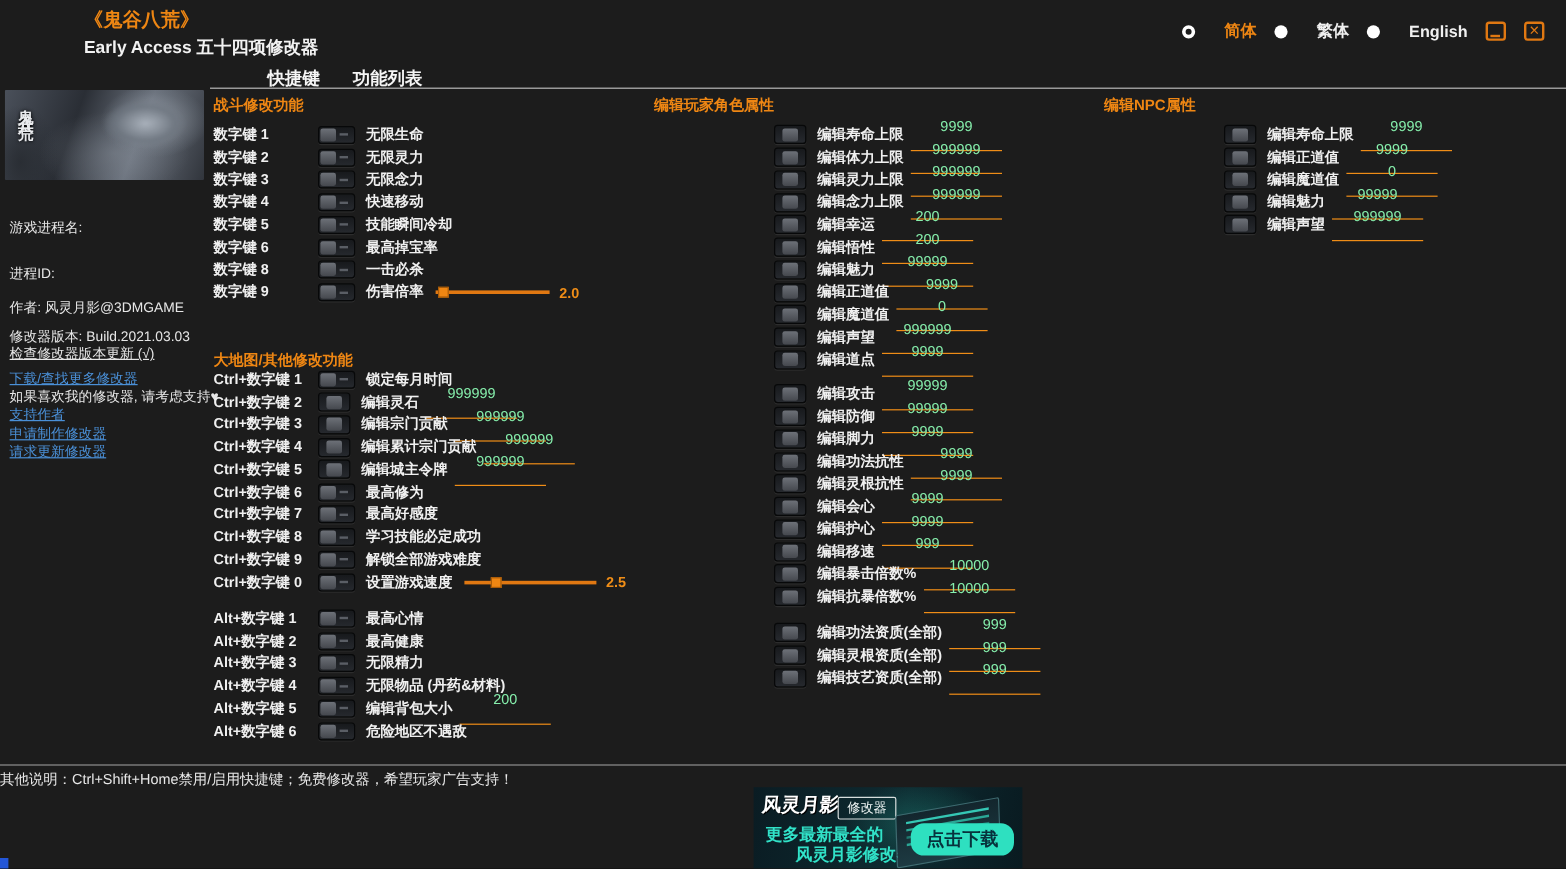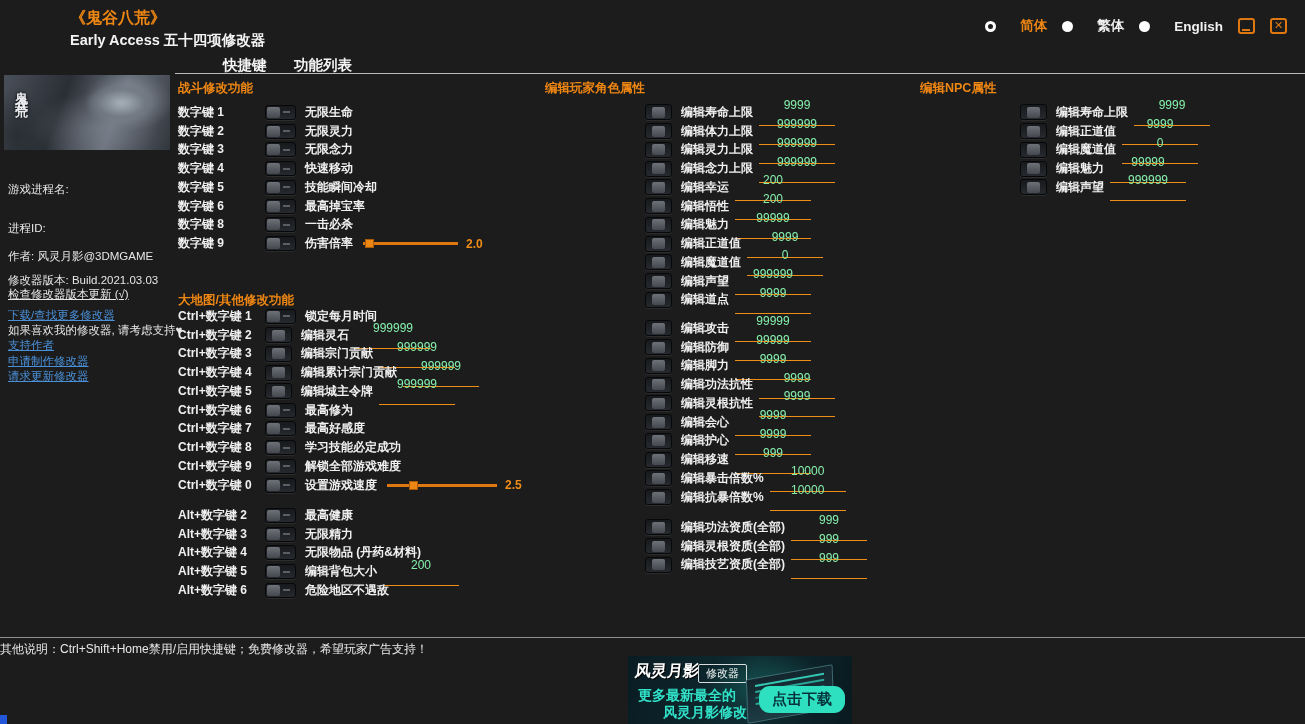--- a/index.html
+++ b/index.html
@@ -284,20 +284,28 @@
         <span class="slider">
           <span class="track"></span>
           <span class="handle" style="left: 20%;"></span>
         </span>
         <span class="sval">2.5</span>
       </div>
     </div>
 
   <div class="abs" id="sec3-rows" style="left:178px;top:506px;">
       <div class="hrow">
+        <span class="hk">Alt+数字键 1</span>
+        <span class="ctl toggle">
+          <span class="knob"></span>
+          <span class="dash"></span>
+        </span>
+        <span class="fl">最高心情</span>
+      </div>
+      <div class="hrow">
         <span class="hk">Alt+数字键 2</span>
         <span class="ctl toggle">
           <span class="knob"></span>
           <span class="dash"></span>
         </span>
         <span class="fl">最高健康</span>
       </div>
       <div class="hrow">
         <span class="hk">Alt+数字键 3</span>
         <span class="ctl toggle">

